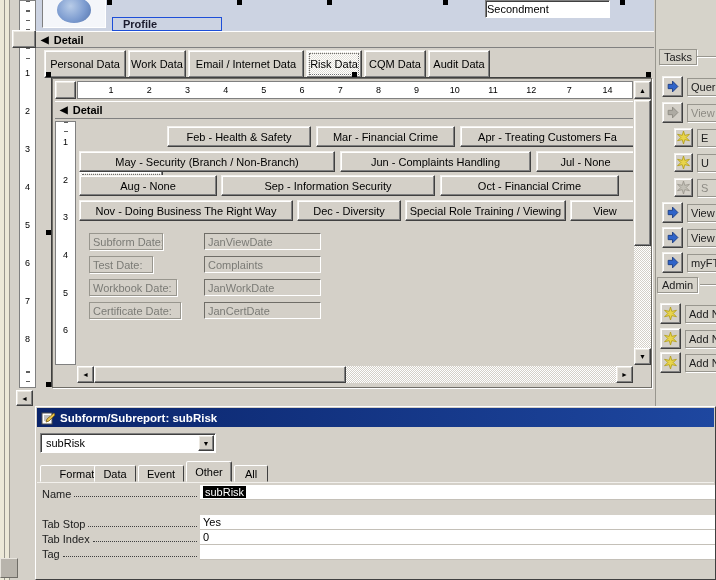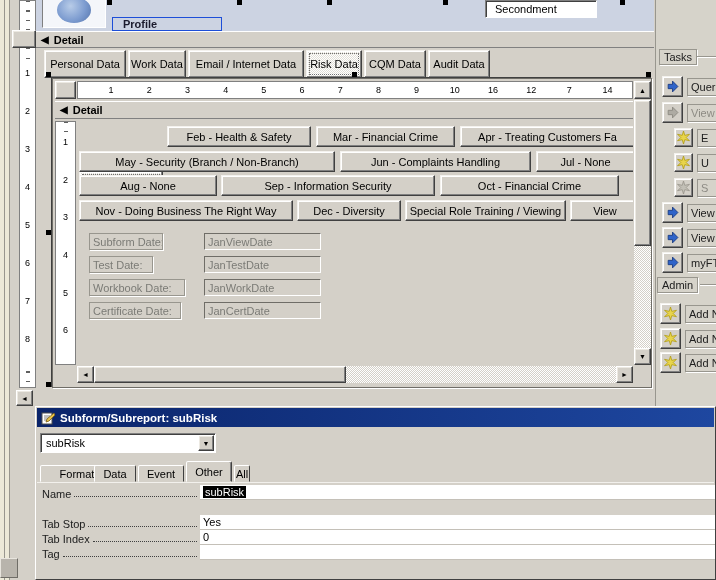--- a/index.html
+++ b/index.html
@@ -82,22 +82,22 @@
 
   
   .hdr-strip { left:36px; top:0; width:618px; height:31px; background:#ccd3e2; }
   .img-ctl { left:6px; top:-8px; width:64px; height:36px; position:absolute;
     background:#f4f6fa; border:1px solid; border-color:#808080 #fff #fff #808080; overflow:hidden; }
   .img-blob { position:absolute; left:14px; top:4px; width:34px; height:26px; border-radius:50%;
     background:radial-gradient(circle at 40% 35%, #b8cce8 0%, #7d9cd0 55%, #5272aa 100%); }
   .profile-box { left:76px; top:17px; width:110px; height:14px; position:absolute;
     border:1px solid #1d4ed8; display:flex; align-items:center; padding-left:10px;
     font-weight:bold; color:#1c1c2e; }
-  .second-box { left:449px; top:0; width:112px; height:18px; position:absolute;
-    display:flex; align-items:center; padding-left:9px; }
+  .second-box { left:449px; top:0; width:125px; height:18px; position:absolute;
+    display:flex; align-items:center; padding-left:1px; }
 
   .detail-outer { left:36px; top:31px; width:618px; height:17px; }
 
   .main-tab { top:50px; height:28px; position:absolute; }
 
   
   .sf-detail { left:2px; top:22px; width:578px; height:18px; position:absolute; }
   .sf-content { left:24px; top:42px; width:556px; height:244px; position:absolute;
     background:#d4d0c8; overflow:hidden; }
   .mbtn { position:absolute; height:21px; }
@@ -229,21 +229,21 @@
       <span class="hnum">1</span>
       <span class="hnum">2</span>
       <span class="hnum">3</span>
       <span class="hnum">4</span>
       <span class="hnum">5</span>
       <span class="hnum">6</span>
       <span class="hnum">7</span>
       <span class="hnum">8</span>
       <span class="hnum">9</span>
       <span class="hnum">10</span>
-      <span class="hnum">16</span>
+      <span class="hnum">11</span>
       <span class="hnum">12</span>
       <span class="hnum">7</span>
       <span class="hnum">14</span>
     </div>
 
   <div class="sf-vup raised sb-btn">▲</div>
 
   <div class="sf-detail section-bar">
     <span class="section-arrow">◀</span>
     <span>Detail</span>
@@ -278,23 +278,23 @@
 
     <div class="mbtn btn3d" style="left:2px;  top:79px; width:214px;">Nov - Doing Business The Right Way</div>
     <div class="mbtn btn3d" style="left:220px;top:79px; width:104px;">Dec - Diversity</div>
     <div class="mbtn btn3d" style="left:328px;top:79px; width:161px;">Special Role Training / Viewing</div>
     <div class="mbtn btn3d" style="left:493px;top:79px; width:70px;">View</div>
 
     <div class="fld-label" style="left:12px; top:112px; width:74px;">Subform Date:</div>
     <div class="fld-value" style="left:127px; top:112px;">JanViewDate</div>
 
     <div class="fld-label" style="left:12px; top:135px; width:64px;">Test Date:</div>
-    <div class="fld-value" style="left:127px; top:135px;">JanTestDate</div>
-
-    <div class="fld-label" style="left:12px; top:158px; width:96px;">Workbook Date:</div>
+    <div class="fld-value" style="left:127px; top:135px;">Complaints</div>
+
+    <div class="fld-label" style="left:12px; top:158px; width:88px;">Workbook Date:</div>
     <div class="fld-value" style="left:127px; top:158px;">JanWorkDate</div>
 
     <div class="fld-label" style="left:12px; top:181px; width:92px;">Certificate Date:</div>
     <div class="fld-value" style="left:127px; top:181px;">JanCertDate</div>
   </div>
 
   <div class="sf-vtrack checker">
     <div class="sf-vthumb raised"></div>
   </div>
   <div class="sf-vdown raised sb-btn">▼</div>
@@ -408,21 +408,21 @@
 
   <div class="prop-combo sunken">
     <div class="combo-text">subRisk</div>
     <div class="combo-btn raised sb-btn">▼</div>
   </div>
 
   <div class="prop-tab" style="left:4px; width:74px;">Format</div>
   <div class="prop-tab" style="left:58px; width:42px;">Data</div>
   <div class="prop-tab" style="left:102px; width:46px;">Event</div>
   <div class="prop-tab active" style="left:150px; width:46px;">Other</div>
-  <div class="prop-tab" style="left:198px; width:16px;text-align:center;">All</div>
+  <div class="prop-tab" style="left:198px; width:34px;text-align:center;">All</div>
   <div class="tabline"></div>
 
   <div class="prop-row" style="top:78px;">
     <div class="prop-label">
       <span>Name</span>
       <span class="leader"></span>
     </div>
     <div class="prop-value">
       <span class="selval">subRisk</span>
     </div>

